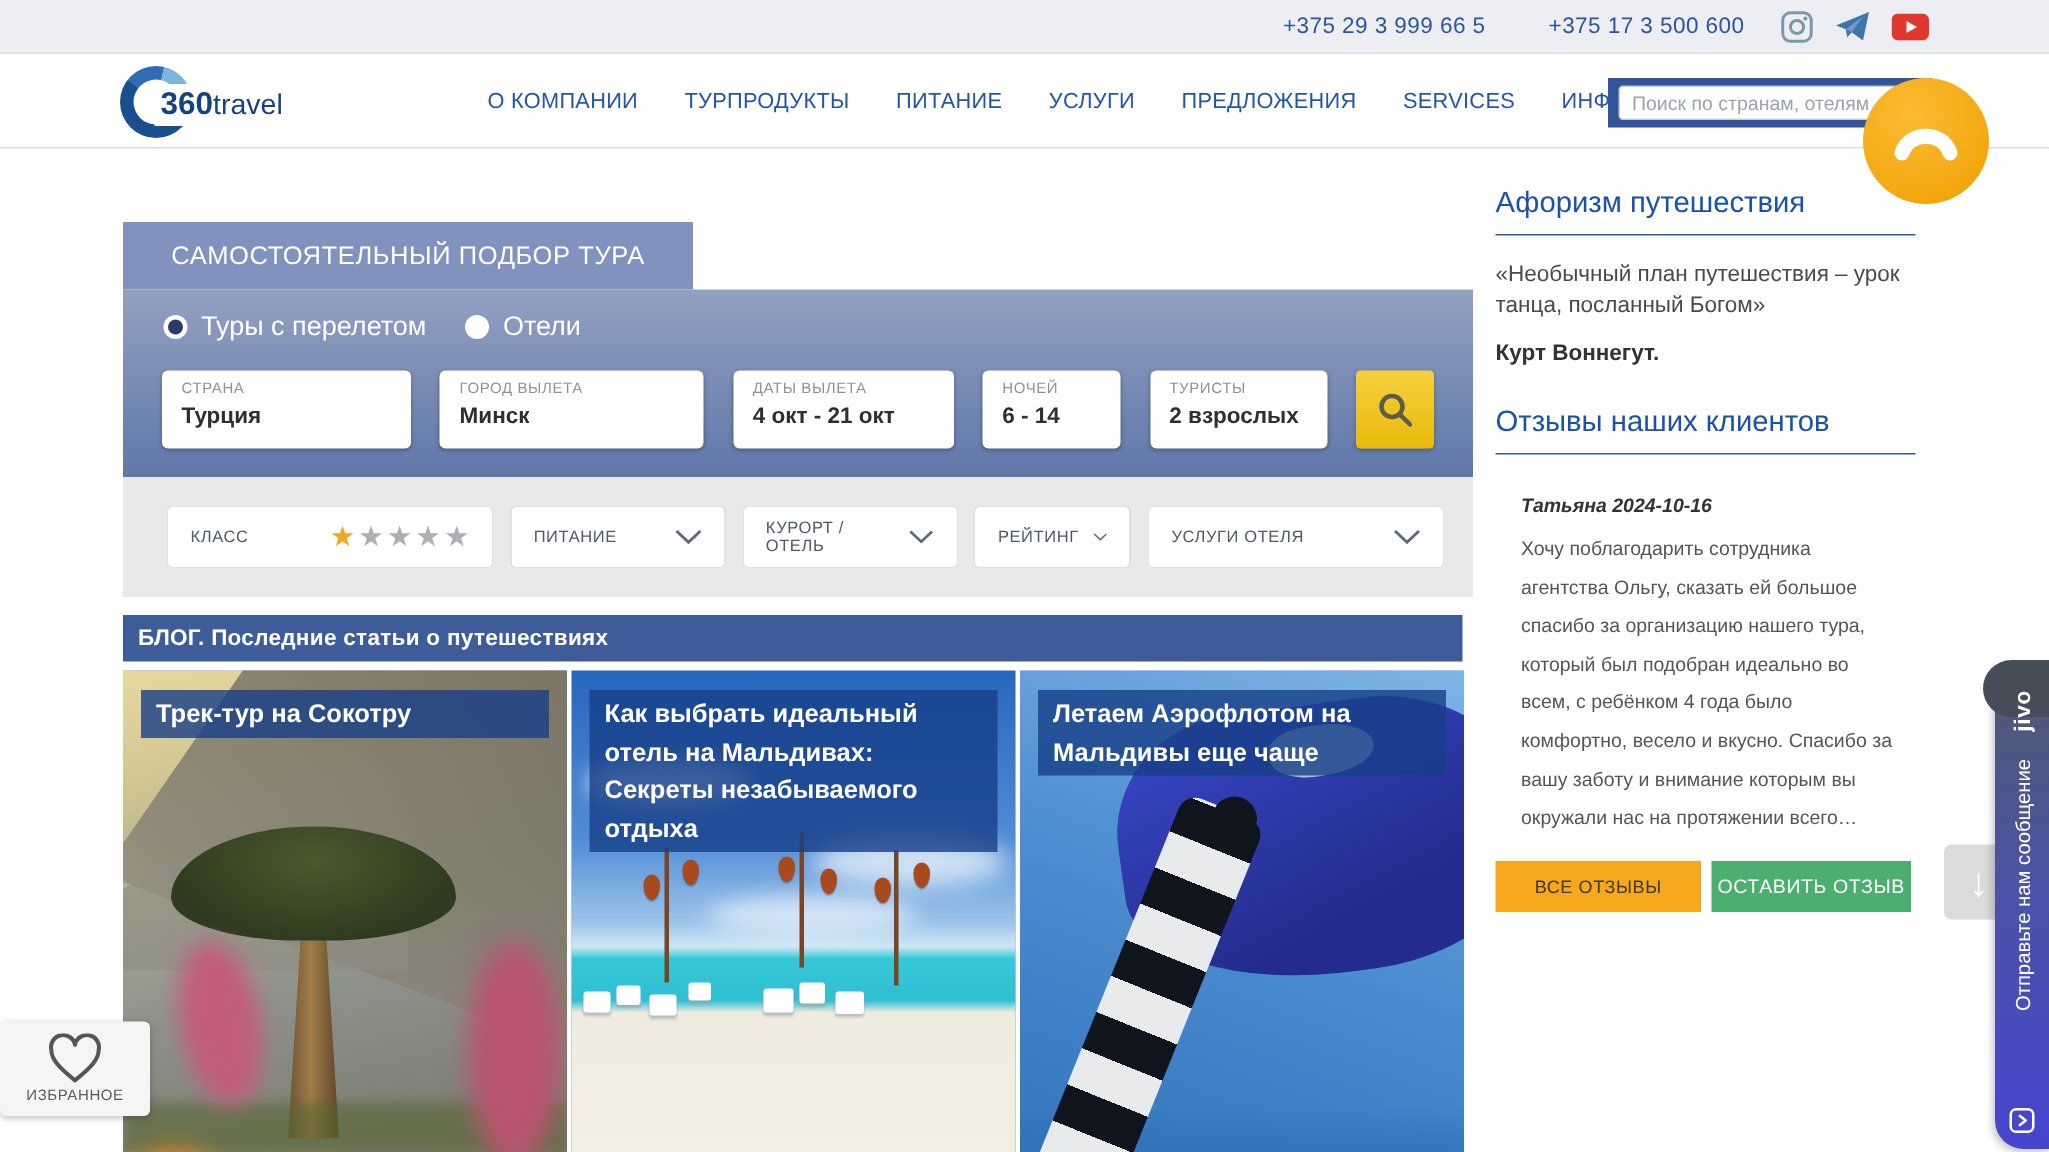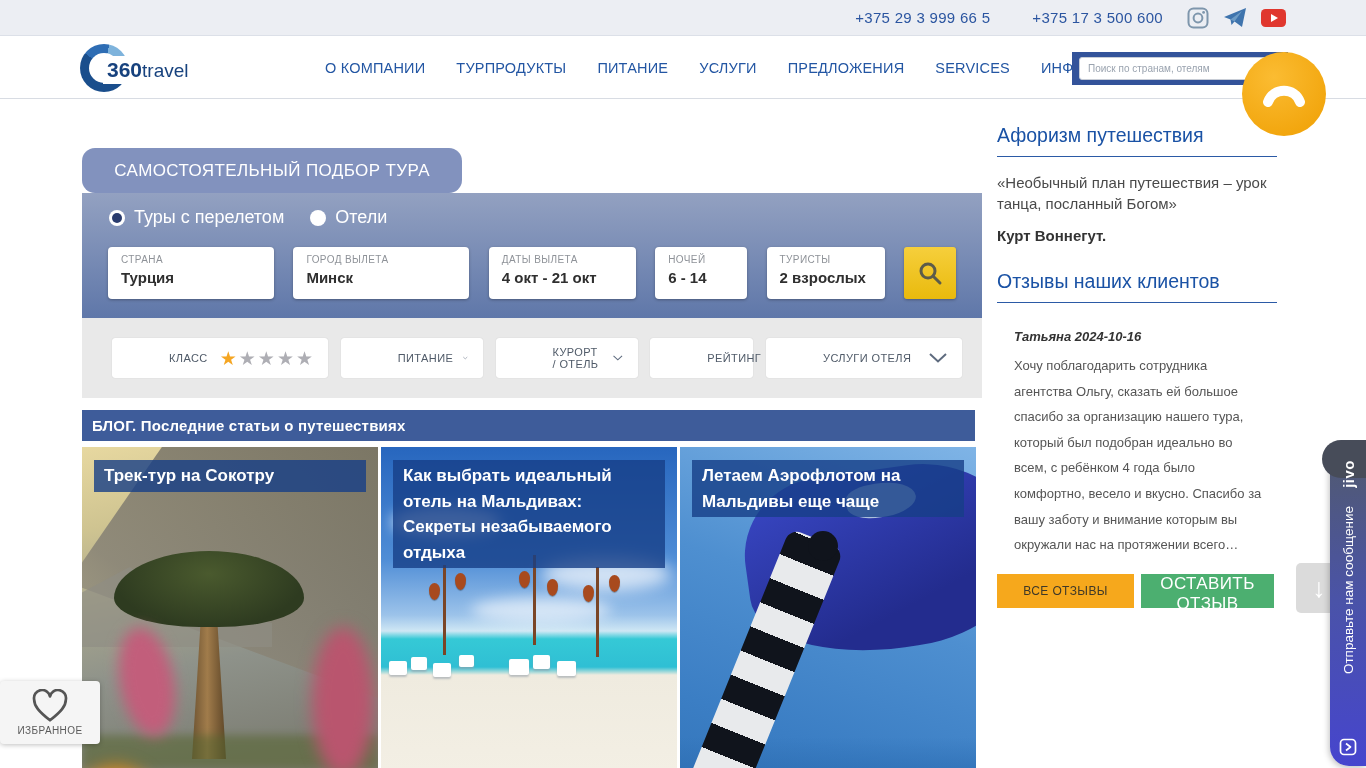--- a/index.html
+++ b/index.html
@@ -19,47 +19,47 @@
   .logo { position:relative; width:150px; height:48px; margin-left:80px; cursor:pointer; }
   .logo-ring { position:absolute; left:0; top:0; width:48px; height:48px; border-radius:50%;
     background:conic-gradient(from 200deg,#1A4E8C 0 30%,#2E6DB4 30% 48%,#7EB3DC 48% 66%,#B9D6EC 66% 80%,#1A4E8C 80% 100%); }
   .logo-ring::after { content:""; position:absolute; inset:9px; background:#fff; border-radius:50%; }
   .logo-text { position:absolute; left:23px; top:12px; background:#fff; padding:2px 2px 2px 4px; white-space:nowrap; }
   .logo-360 { font-size:21px; font-weight:bold; color:#17427E; }
   .logo-travel { font-size:19px; color:#17427E; }
   .nav { display:flex; gap:31px; margin-left:95px; }
   .nav-item { color:#2356A3; font-size:14.5px; letter-spacing:.2px; cursor:pointer; white-space:nowrap; }
   .searchbox { position:absolute; right:78px; top:15px; width:216px; height:33px; background:#33539A; padding:5px 7px; }
-  .searchbox input { width:100%; height:100%; border:1px solid #C8CDD6; border-radius:3px; font-size:10px; color:#444; padding:4px 8px; outline:none; font-family:inherit; }
+  .searchbox input { width:100%; height:100%; border:1px solid #C8CDD6; border-radius:3px; font-size:13px; color:#444; padding:4px 8px; outline:none; font-family:inherit; }
   .searchbox input::placeholder { color:#9AA3AF; }
   .callback { position:absolute; left:1242px; top:52px; width:84px; height:84px; border-radius:50%;
     background:radial-gradient(circle at 38% 30%,#FBBC32,#F2A60E 75%); z-index:40; cursor:pointer; display:flex; align-items:center; justify-content:center; }
 
   
   .tabs { position:absolute; left:82px; top:148px; height:45px; display:flex; }
-  .tab-active { width:380px; height:45px; background:#8292BE; color:#fff; font-size:17px; display:flex; align-items:center; justify-content:center; letter-spacing:.4px; cursor:pointer;border-radius:13px; }
+  .tab-active { width:380px; height:45px; background:#8292BE; color:#fff; font-size:17px; display:flex; align-items:center; justify-content:center; letter-spacing:.4px; cursor:pointer; }
   .tab-plain { height:45px; background:#fff; color:#2B62B0; font-size:17.5px; display:flex; align-items:center; padding:0 38px; cursor:pointer; }
   .form-panel { position:absolute; left:82px; top:193px; width:900px; height:125px; background:linear-gradient(180deg,#93A1C1,#5F77A9); }
   .radio-row { position:absolute; left:27px; top:14px; display:flex; align-items:center; gap:26px; }
   .radio-opt { display:flex; align-items:center; gap:9px; cursor:pointer; }
   .radio { width:16px; height:16px; border-radius:50%; background:#fff; position:relative; }
   .radio.checked::after { content:""; position:absolute; inset:3px; border-radius:50%; background:#2A3C6E; }
   .radio-label { color:#fff; font-size:18px; }
   .fields-row { position:absolute; left:26px; right:26px; top:54px; height:52px; display:flex; justify-content:space-between; align-items:center; }
   .field { background:#fff; border-radius:4px; box-shadow:0 1px 3px rgba(0,0,0,.3); height:52px; padding:7px 13px; cursor:pointer; }
   .field-label { font-size:10px; color:#8E9298; letter-spacing:.4px; }
   .field-value { font-size:15px; font-weight:bold; color:#2F2F2F; margin-top:4px; }
   .f-city{width:176px} .f-country{width:166px} .f-dates{width:147px} .f-nights{width:92px} .f-tourists{width:118px}
   .search-btn { width:52px; height:52px; border-radius:3px; background:linear-gradient(180deg,#F6CF3C,#E9BA0D); box-shadow:0 1px 3px rgba(0,0,0,.3); display:flex; align-items:center; justify-content:center; cursor:pointer; }
 
   
   .filter-row { position:absolute; left:82px; top:318px; width:900px; height:80px; background:#E9E9E9; }
   .filter-inner { position:absolute; left:30px; right:20px; top:20px; height:40px; display:flex; justify-content:space-between; }
   .fbox { background:#fff; border-radius:3px; height:40px; display:flex; align-items:center; justify-content:space-between; padding:0 15px; cursor:pointer; box-shadow:0 0 1px rgba(0,0,0,.2); }
-  .fbox-label { font-size:11px; color:#4F5A68; letter-spacing:.4px;margin-left:42px; }
+  .fbox-label { font-size:11px; color:#4F5A68; letter-spacing:.4px; }
   .fb-class{width:216px} .fb-resort{width:142px} .fb-food{width:142px} .fb-rating{width:103px} .fb-services{width:196px}
   .stars { display:flex; gap:2px; }
   .star { font-size:19px; color:#AEAEB4; line-height:1; cursor:pointer; }
   .star.on { color:#F5A623; }
   .chev { margin-left:10px; }
 
   
   .blog-bar { position:absolute; left:82px; top:410px; width:893px; height:31px; background:#3E5C9A; color:#fff; font-size:15px; font-weight:bold; line-height:31px; padding-left:10px; letter-spacing:.2px; }
   .card { position:absolute; top:447px; width:296px; height:400px; overflow:hidden; cursor:pointer; background:#7f93b5; }
   #card1{left:82px} #card2{left:381px} #card3{left:680px}
@@ -100,21 +100,21 @@
   .sidebar { position:absolute; left:997px; top:124px; width:280px; }
   .sb-h { color:#1A52A5; font-size:19.5px; }
   .sb-rule { height:1px; background:#2B5AA6; margin-top:9px; }
   .sb-quote { margin-top:15px; color:#4A4A4A; font-size:15px; line-height:21px; }
   .sb-author { margin-top:13px; color:#333; font-size:15px; font-weight:bold; }
   .sb-h2 { margin-top:26px; }
   .rev-name { margin-top:26px; margin-left:17px; color:#333; font-size:13px; font-weight:bold; font-style:italic; }
   .rev-text { margin-top:9px; margin-left:17px; width:250px; color:#555; font-size:13px; line-height:25.6px; }
   .sb-btns { margin-top:16px; display:flex; gap:7px; }
   .btn-all { width:137px; height:34px; background:#F6A81C; color:#3E3828; font-size:12px; letter-spacing:.4px; border:none; cursor:pointer; font-family:inherit; }
-  .btn-leave { width:133px; height:34px; background:#4CAF70; color:#fff; font-size:17px; letter-spacing:.4px; border:none; cursor:pointer; font-family:inherit; }
+  .btn-leave { width:133px; height:34px; background:#4CAF70; color:#fff; font-size:13px; letter-spacing:.4px; border:none; cursor:pointer; font-family:inherit; }
 
   
   .fav { position:absolute; left:0; top:681px; width:100px; height:63px; background:#F5F5F5; border-radius:4px; box-shadow:0 1px 5px rgba(0,0,0,.25); z-index:45; display:flex; flex-direction:column; align-items:center; justify-content:center; gap:2px; cursor:pointer; }
   .fav-label { font-size:10px; color:#5A5A5A; letter-spacing:.4px; }
   .scrolldown { position:absolute; left:1296px; top:563px; width:46px; height:50px; background:#DBDBDB; border-radius:5px; z-index:30; display:flex; align-items:center; justify-content:center; color:#fff; font-size:27px; cursor:pointer; }
   .jivo { position:absolute; right:0; top:448px; width:36px; height:318px; border-radius:19px 0 0 19px; background:linear-gradient(180deg,#515A6E 0%,#4A53A8 48%,#4645CE 100%); z-index:50; cursor:pointer; box-shadow:-1px 2px 6px rgba(0,0,0,.25); }
   .jivo-cap { position:absolute; right:0; top:-8px; width:44px; height:38px; background:#474C59; border-radius:20px 0 0 20px; z-index:-1; }
   .vtext { writing-mode:vertical-rl; transform:rotate(180deg); color:#fff; white-space:nowrap; }
   .jivo-brand { position:absolute; top:12px; left:10px; font-size:15px; font-weight:bold; letter-spacing:.5px; }
   .jivo-msg { position:absolute; top:58px; left:11px; font-size:13.5px; }

